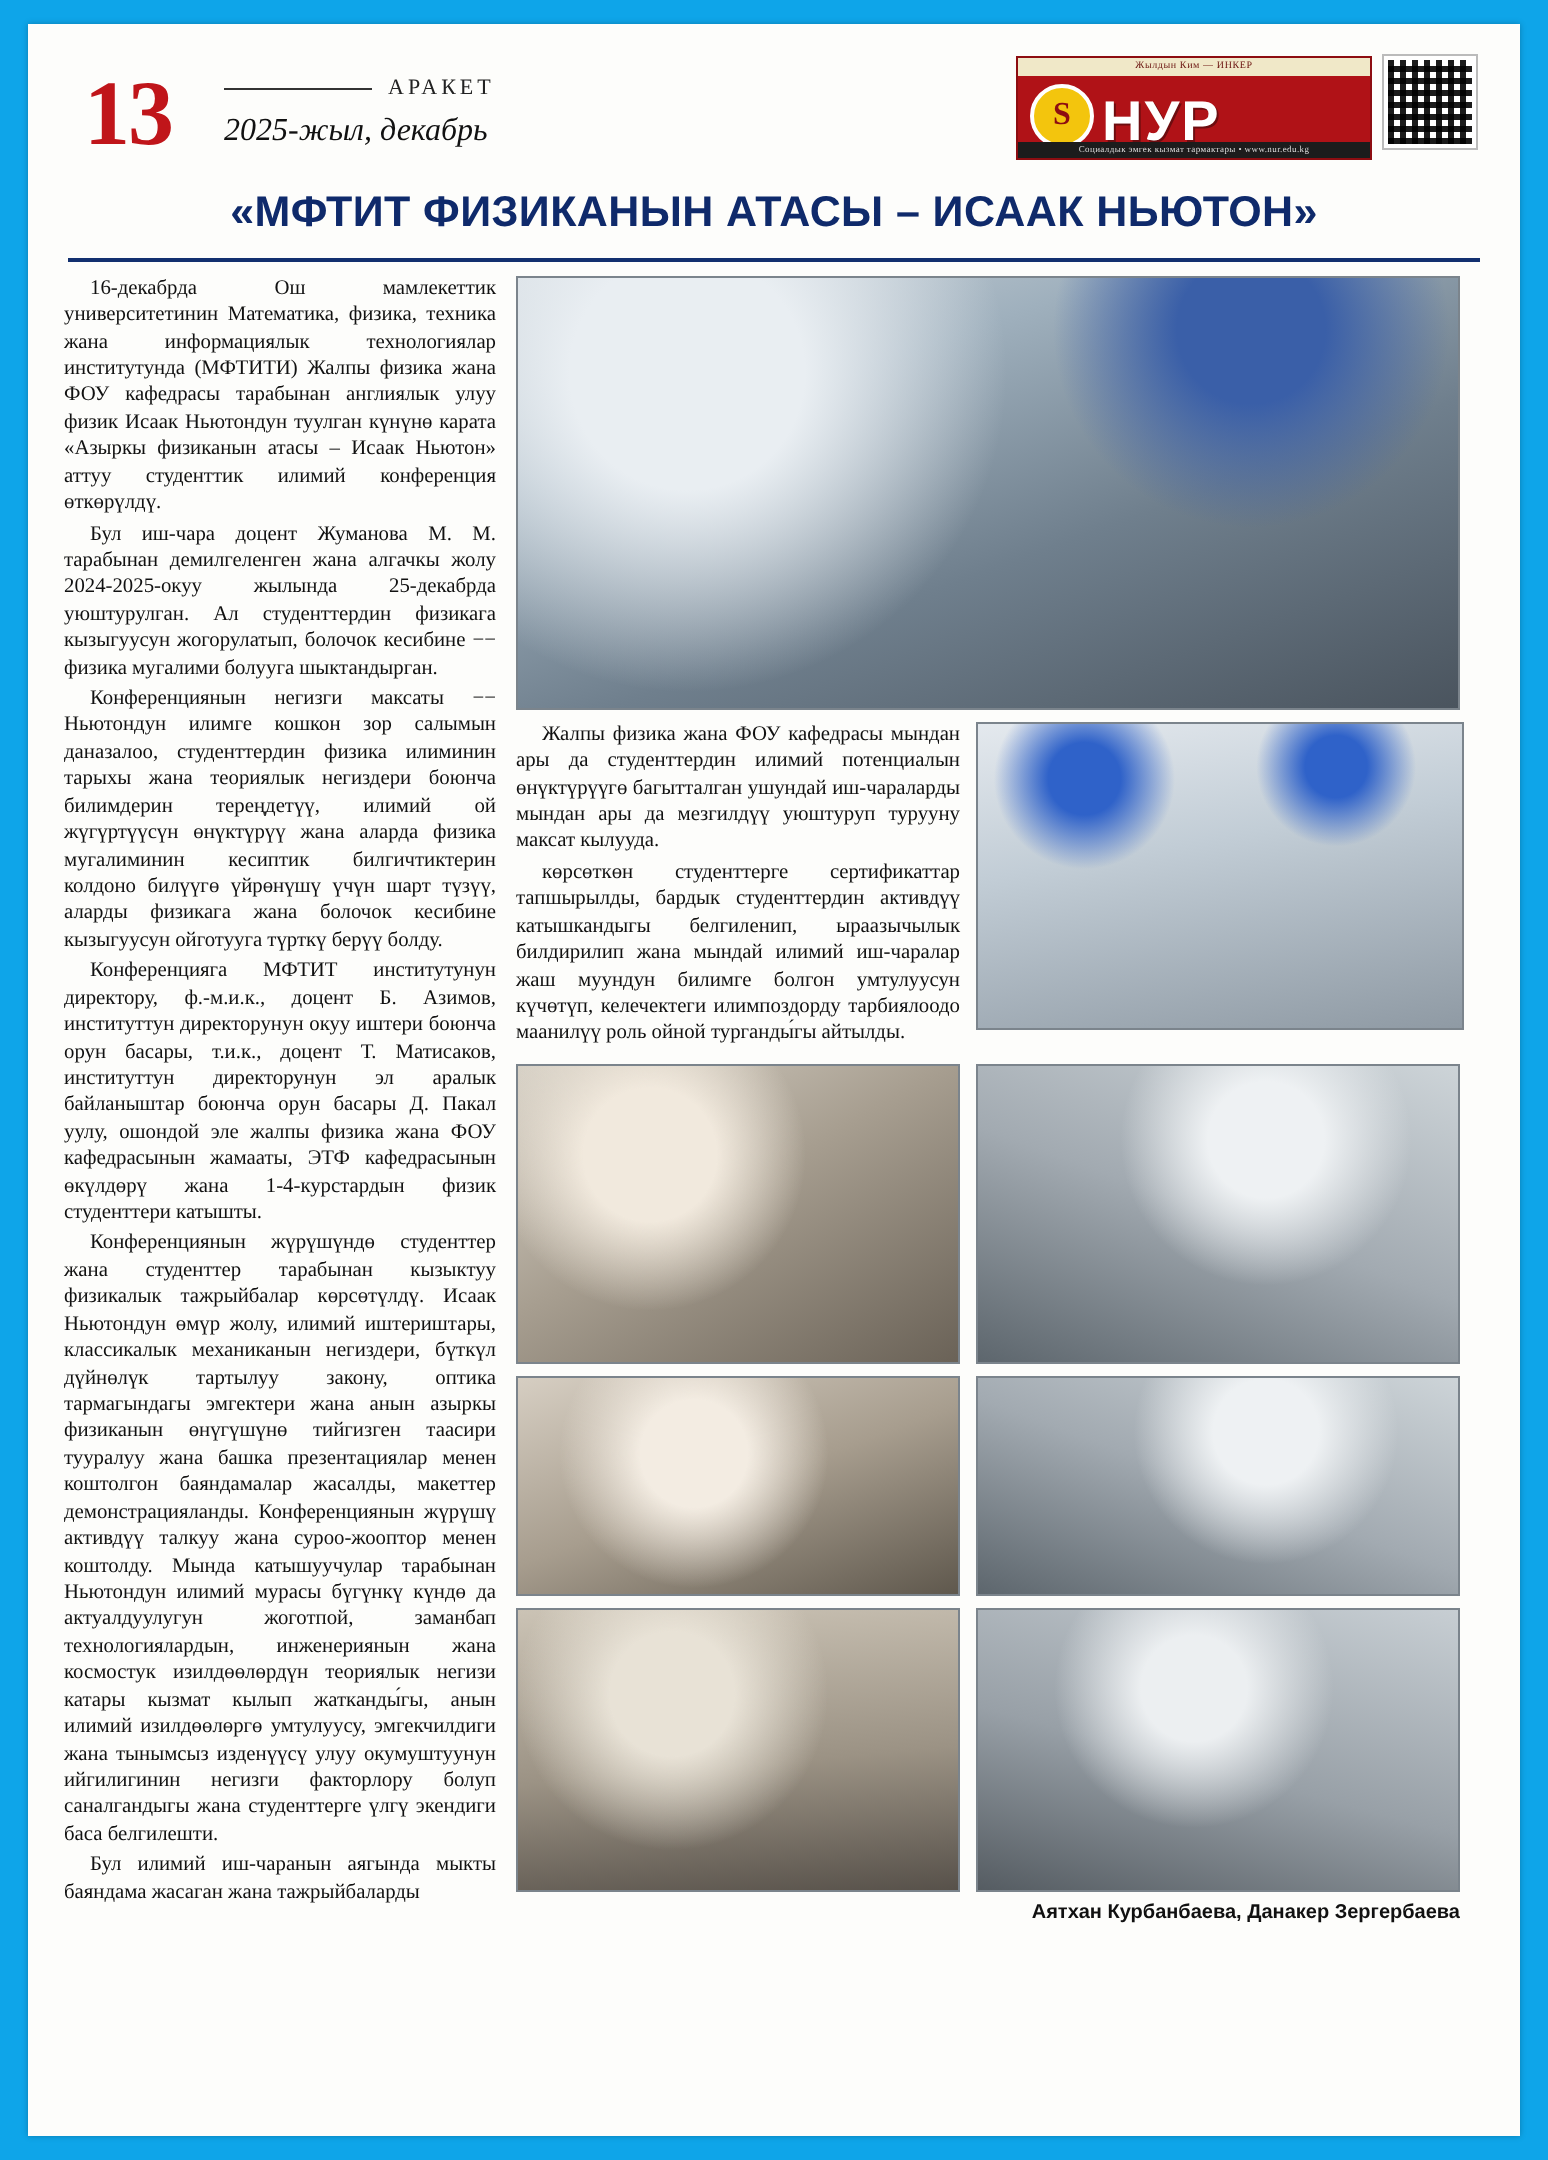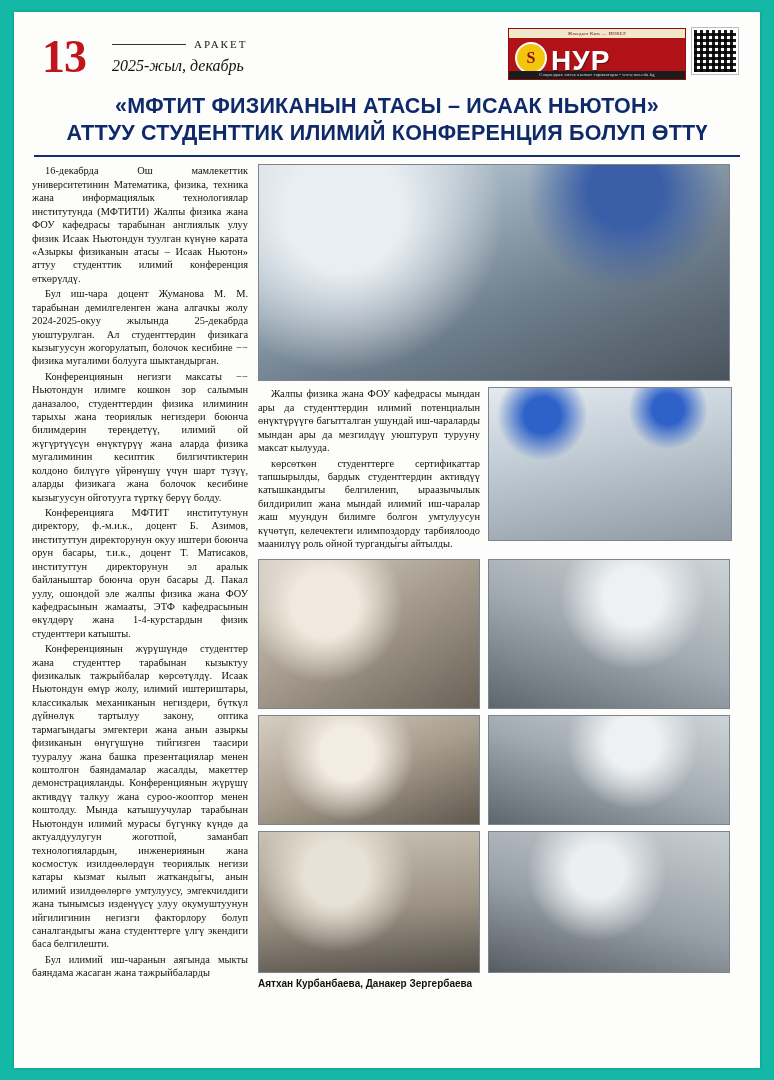--- a/index.html
+++ b/index.html
@@ -6,21 +6,21 @@
   html,body{margin:0;padding:0;}
   body{
     width:774px;height:1080px;
     background:#c9c9c9;
     font-family:"Liberation Serif", serif;
     overflow:hidden;
   }
   .page{
     position:relative;
     width:774px;height:1080px;
-    background:#14b8a6;
+    background:#0ea5e9;
     box-sizing:border-box;
   }
   .sheet{
     position:absolute;
     left:14px;top:12px;right:14px;bottom:12px;
     background:#fdfdfb;
     box-shadow:0 0 3px rgba(0,0,0,.25);
     box-sizing:border-box;
     padding:0 18px;
   }
@@ -155,20 +155,21 @@
   .col-2{width:222px;}
   .right-area{width:472px;}
 
   .ph{
     position:relative;
     background:#9aa3ab;
     overflow:hidden;
     border:1px solid #7b848c;
   }
   .credit{
+    text-align:right;
     font-family:"Liberation Sans", sans-serif;
     font-weight:bold;
     font-size:10px;
     color:#111;
     margin-top:5px;
   }
 
   
   .p1{
     background:
@@ -231,21 +232,20 @@
           <div class="logo-seal">S</div>
           <div class="logo-word">НУР</div>
           <div class="logo-bottom">Социалдык эмгек кызмат тармактары  •  www.nur.edu.kg</div>
         </div>
         <div class="qr"></div>
       </div>
     </div>
 
     <div class="headline-wrap">
       <div class="headline1">«МФТИТ ФИЗИКАНЫН АТАСЫ – ИСААК НЬЮТОН»</div>
-      <div class="headline2">АТТУУ СТУДЕНТТИК ИЛИМИЙ КОНФЕРЕНЦИЯ БОЛУП ӨТТҮ</div>
     </div>
     <hr class="hr-thick">
 
     <div class="content">
 
       <div class="col col-1">
         <p>16-декабрда Ош мамлекеттик университетинин Математика, физика, техника жана информациялык технологиялар институтунда (МФТИТИ) Жалпы физика жана ФОУ кафедрасы тарабынан англиялык улуу физик Исаак Ньютондун туулган күнүнө карата «Азыркы физиканын атасы – Исаак Ньютон» аттуу студенттик илимий конференция өткөрүлдү.</p>
         <p>Бул иш-чара доцент Жуманова М. М. тарабынан демилгеленген жана алгачкы жолу 2024-2025-окуу жылында 25-декабрда уюштурулган. Ал студенттердин физикага кызыгуусун жогорулатып, болочок кесибине −− физика мугалими болууга шыктандырган.</p>
         <p>Конференциянын негизги максаты −− Ньютондун илимге кошкон зор салымын даназалоо, студенттердин физика илиминин тарыхы жана теориялык негиздери боюнча билимдерин тереңдетүү, илимий ой жүгүртүүсүн өнүктүрүү жана аларда физика мугалиминин кесиптик билгичтиктерин колдоно билүүгө үйрөнүшү үчүн шарт түзүү, аларды физикага жана болочок кесибине кызыгуусун ойготууга түрткү берүү болду.</p>
         <p>Конференцияга МФТИТ институтунун директору, ф.-м.и.к., доцент Б. Азимов, институттун директорунун окуу иштери боюнча орун басары, т.и.к., доцент Т. Матисаков, институттун директорунун эл аралык байланыштар боюнча орун басары Д. Пакал уулу, ошондой эле жалпы физика жана ФОУ кафедрасынын жамааты, ЭТФ кафедрасынын өкүлдөрү жана 1-4-курстардын физик студенттери катышты.</p>

